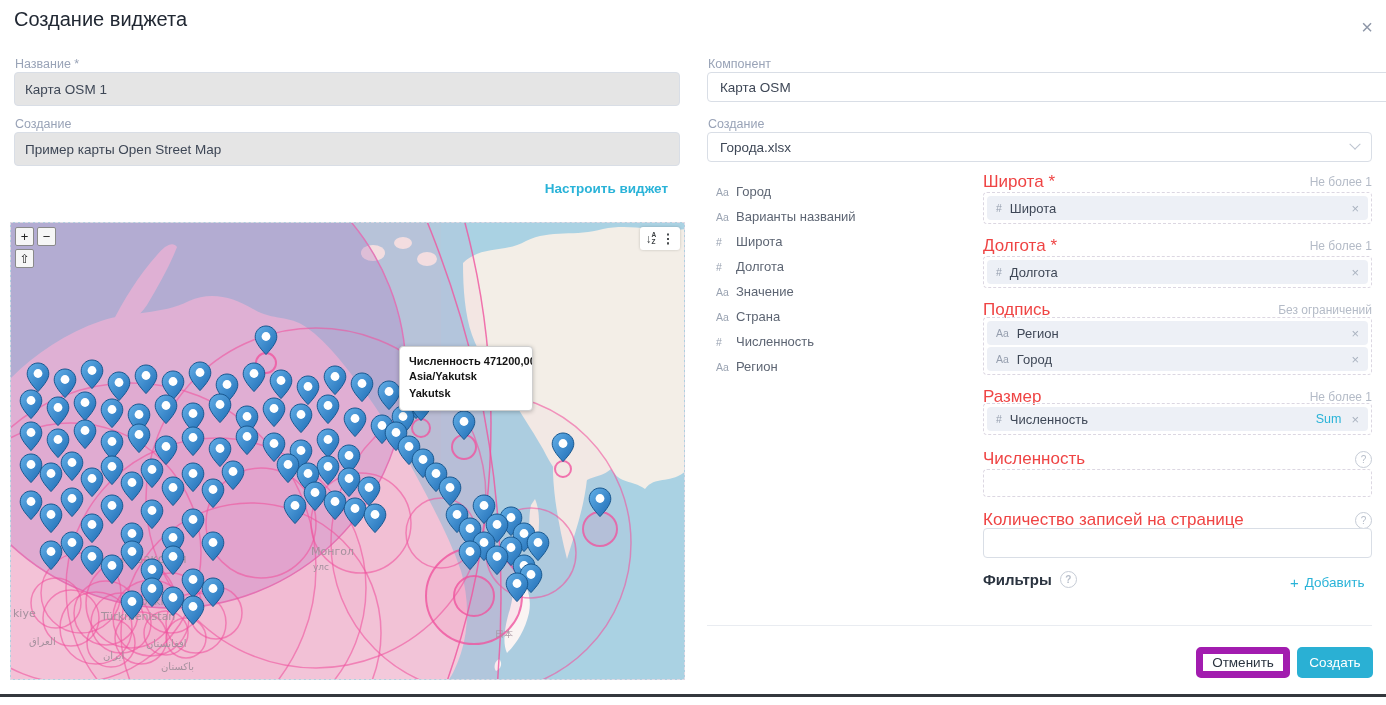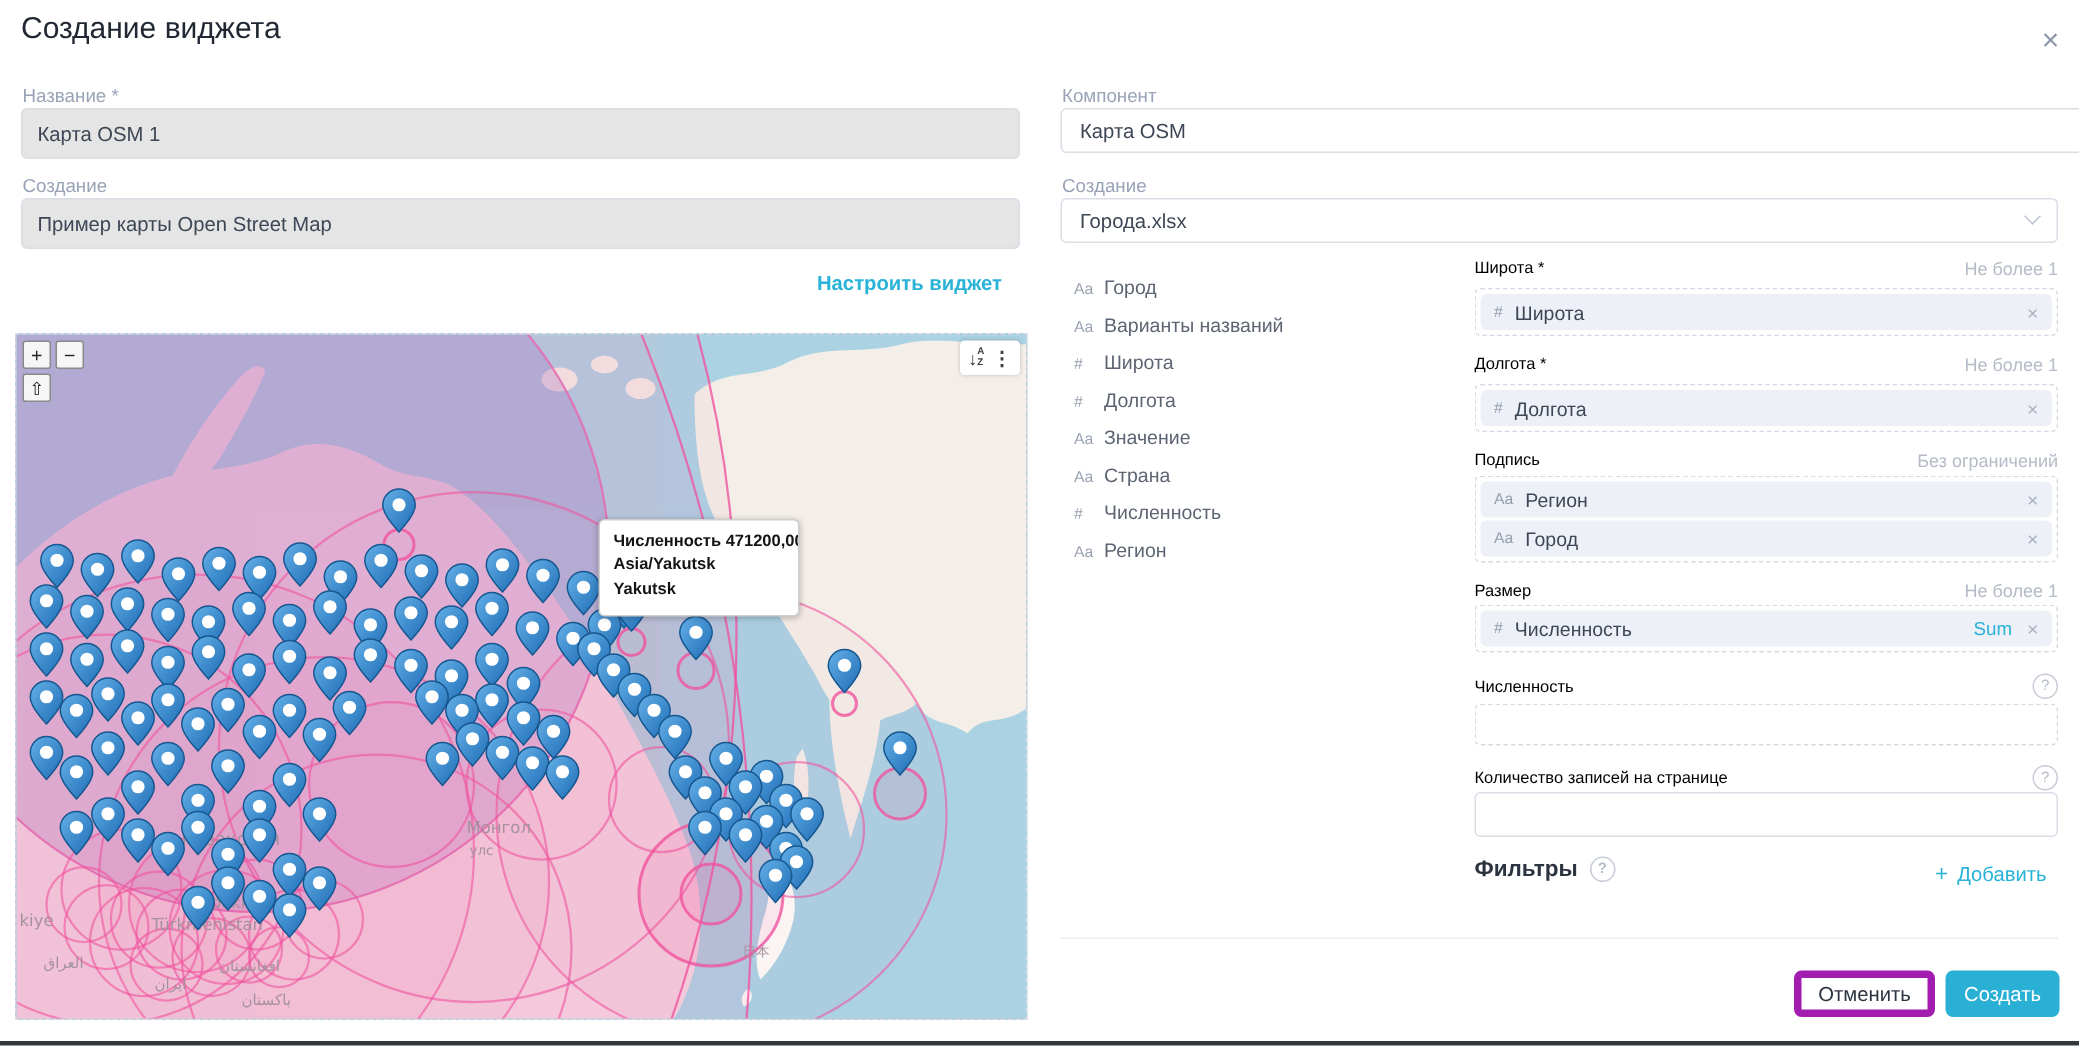--- a/index.html
+++ b/index.html
@@ -18,36 +18,36 @@
   .mtoolbar{position:absolute;right:4px;top:4px;width:40px;height:23px;background:#fff;border-radius:3px;box-shadow:0 0 3px rgba(0,0,0,.2);display:flex;align-items:center;justify-content:space-evenly}
   .sorticon{display:flex;align-items:center;font-size:12px;color:#3c4043;cursor:pointer}
   .az{display:inline-flex;flex-direction:column;font-size:6.5px;line-height:6.5px;font-weight:700}
   .kebab{font-size:13px;font-weight:700;color:#3c4043;cursor:pointer}
   .tooltip{position:absolute;left:388px;top:123px;width:134px;box-sizing:border-box;background:#fff;border:1px solid #cfcfcf;border-radius:4px;padding:7px 0 9px 9px;box-shadow:0 1px 4px rgba(0,0,0,.25);font-size:11px;font-weight:700;color:#141414;line-height:15px;white-space:nowrap;overflow:hidden}
   .tooltip .t3{margin-top:2px}
   .fitem{position:absolute;left:716px;width:260px;display:flex;align-items:baseline;cursor:grab}
   .ficon{width:20px;font-size:10.5px;color:#9aa3b2;flex:none}
   .fname{font-size:13px;color:#5d6573}
   .mhead{position:absolute;left:983px;width:389px;display:flex;justify-content:space-between;align-items:center}
-  .mlabel{font-size:11px;color:#000000}
+  .mlabel{font-size:17px;color:#ef4444}
   .mlimit{font-size:12px;color:#b4bbc7}
   .mbox{position:absolute;left:983px;width:389px;border:1px dashed #dcd7e2;border-radius:4px;box-sizing:border-box;padding:3px}
   .mbox.solid{border-style:solid;border-color:#d9dee6}
   .chip{height:24px;background:#edf0f6;border-radius:4px;display:flex;align-items:center;padding:0 9px;font-size:13px;color:#3e4756}
   .chip + .chip{margin-top:2px}
   .ct{font-size:10.5px;color:#959eae;margin-right:8px}
   .agg{margin-left:auto;color:#2ab3d8;font-size:12.5px}
   .cx{margin-left:10px;color:#aab3c0;font-size:13px;cursor:pointer}
   .qicon{width:15px;height:15px;border:1px solid #c6ccd6;border-radius:50%;color:#b6bdc9;font-size:10px;display:inline-flex;align-items:center;justify-content:center;flex:none}
   .ftitle{position:absolute;left:983px;top:571px;font-size:15px;font-weight:700;color:#2b3440;display:flex;gap:8px;}
   .addlink{position:absolute;top:574px;left:1290px;color:#2ab3d8;font-size:13.5px;display:flex;gap:6px;align-items:center;cursor:pointer}
   .addlink .plus{font-size:15px;font-weight:400}
   .divider{position:absolute;left:707px;top:625px;width:665px;height:1px;background:#e9ecf1}
   .btn{position:absolute;top:647px;height:31px;border-radius:5px;font-size:13.5px;font-family:inherit;cursor:pointer}
-  .btn-cancel{left:1196px;width:94px;background:#fff;border:5px solid #a21caf;color:#2b3440}
+  .btn-cancel{left:1196px;width:94px;background:#fff;border:7px solid #a21caf;color:#2b3440}
   .btn-create{left:1297px;width:76px;background:#2ab0d4;border:none;color:#fff}
   .bottomline{position:absolute;left:0;top:694px;width:1386px;height:3px;background:#34383d}
 </style>
 </head>
 <body>
 
 <div>
   <h1 class="title">Создание виджета</h1>
   <button class="close">×</button>
 

